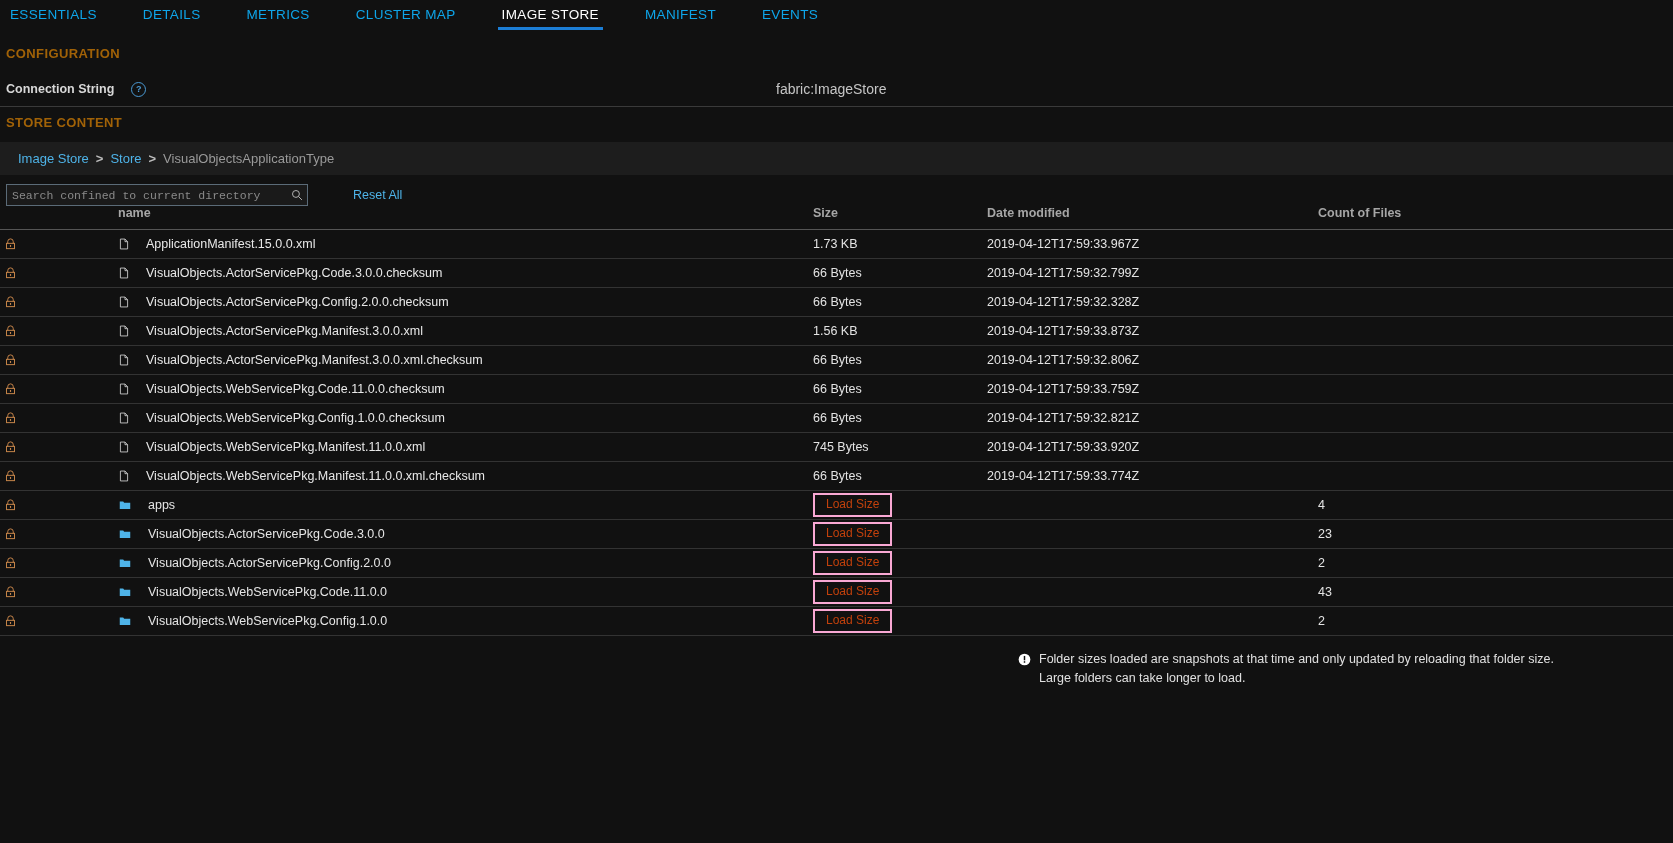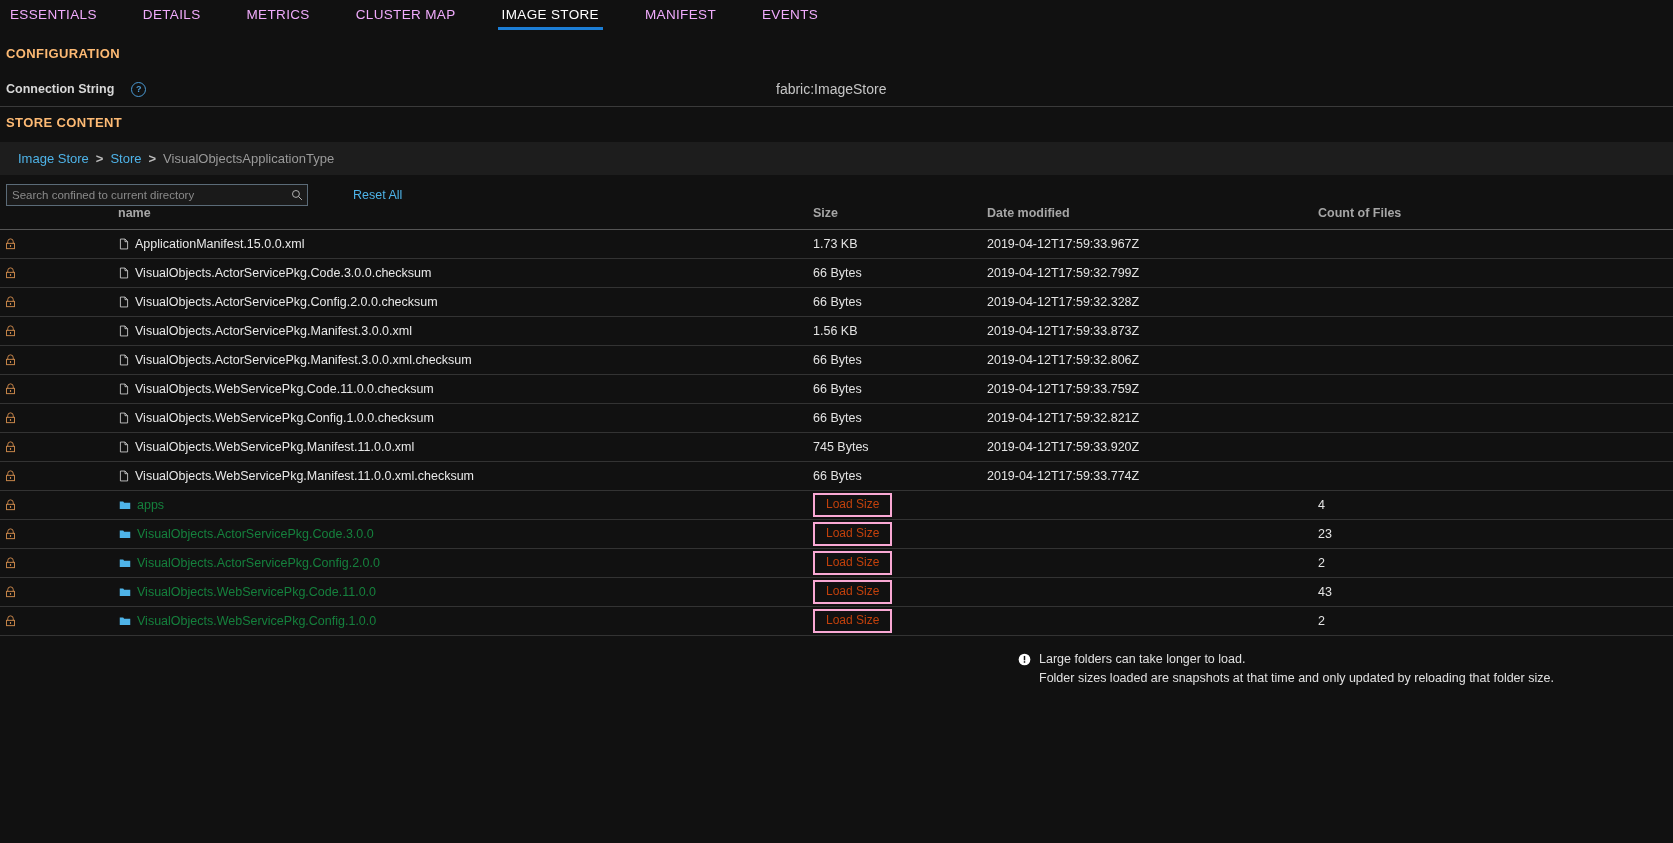--- a/index.html
+++ b/index.html
@@ -21,42 +21,42 @@
     display: flex;
     align-items: flex-end;
     height: 30px;
     padding: 0 0 0 6px;
     background: #111111;
   }
   .tab {
     position: relative;
     font-size: 13.5px;
     letter-spacing: 0.35px;
-    color: #f0abfc;
+    color: #0ea5e9;
     padding: 0 0 8px 0;
     margin-right: 46px;
     cursor: pointer;
     white-space: nowrap;
   }
   .tab:first-child { margin-left: 4px; }
   .tab.active { color: #ffffff; }
   .tab.active::after {
     content: "";
     position: absolute;
     left: -4px; right: -4px;
     bottom: 0;
     height: 3px;
     background: #1c7ed6;
   }
 
   
   .section-title {
     font-size: 13px;
     font-weight: bold;
-    color: #fdba74;
+    color: #a16207;
     letter-spacing: 0.4px;
     padding-left: 6px;
   }
   #configuration-title { padding-top: 16px; }
   #store-content-title { padding-top: 8px; }
 
   
   .config-row {
     display: flex;
     align-items: center;
@@ -125,21 +125,21 @@
     display: flex;
     align-items: center;
   }
   .search-box input {
     flex: 1;
     background: transparent;
     border: none;
     outline: none;
     color: #d6d6d6;
     font-size: 11.5px;
-    font-family: Liberation Sans, sans-serif;
+    font-family: Liberation Mono, monospace;
     padding: 0 20px 0 5px;
   }
   .search-box input::placeholder { color: #8a8a8a; }
   .search-icon {
     position: absolute;
     right: 4px;
     width: 12px; height: 12px;
     cursor: pointer;
     color: #b5b5b5;
   }
@@ -186,25 +186,25 @@
 
   td.cell-lock { padding-left: 4px; }
   td.cell-name { padding-left: 60px; }
   td.cell-size { padding-left: 17px; }
   td.cell-date { padding-left: 5px; }
   td.cell-count { padding-left: 6px; }
 
   .name-wrap {
     display: flex;
     align-items: center;
-    gap: 5px;
+    gap: 16px;
   }
   .entry-file-name { color: #e8e8e8; }
   .entry-folder-name {
-    color: #15803d;
+    color: #e5e5e5;
     cursor: pointer;
   }
 
   
   svg.icon { display: block; }
 
   .load-size-btn {
     background: transparent;
     border: 2px solid #f9a8d4;
     color: #c2410c;
@@ -618,16 +618,16 @@
 
 <div class="footer-note">
   <span class="alert-icon">
     <svg class="icon" viewBox="0 0 16 16" width="13" height="13">
       <circle cx="8" cy="8" r="7.2" fill="#ffffff"></circle>
       <rect x="7.1" y="3.6" width="1.8" height="5.4" fill="#111111"></rect>
       <rect x="7.1" y="10.1" width="1.8" height="1.9" fill="#111111"></rect>
     </svg>
   </span>
   <div class="footer-lines">
+    <div>Folder sizes loaded are snapshots at that time and only updated by reloading that folder size.</div>
     <div>Large folders can take longer to load.</div>
-    <div>Folder sizes loaded are snapshots at that time and only updated by reloading that folder size.</div>
   </div>
 </div>
 
 </body></html>

